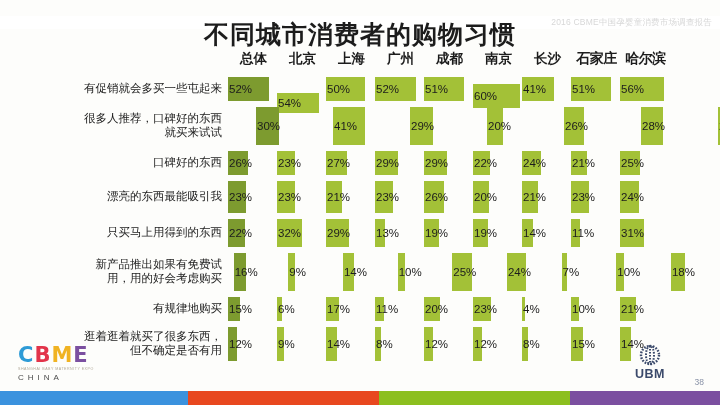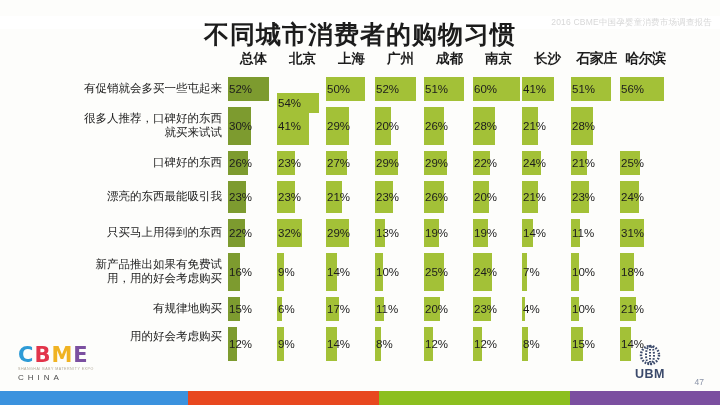--- a/index.html
+++ b/index.html
@@ -186,21 +186,21 @@
             <div class="bar-val">52%</div>
           </div>
         </div>
         <div class="col-cell">
           <div class="bar-wrap" style="height: 24px; margin-top: 3px;">
             <div class="bar" style="width: 39.78px; background: rgb(163, 193, 55);"></div>
             <div class="bar-val">51%</div>
           </div>
         </div>
         <div class="col-cell">
-          <div class="bar-wrap" style="height: 24px; margin-top: 3px;">
+          <div class="bar-wrap" style="height: 24px; margin-top: 10px;">
             <div class="bar" style="width: 46.8px; background: rgb(163, 193, 55);"></div>
             <div class="bar-val">60%</div>
           </div>
         </div>
         <div class="col-cell">
           <div class="bar-wrap" style="height: 24px; margin-top: 3px;">
             <div class="bar" style="width: 31.98px; background: rgb(163, 193, 55);"></div>
             <div class="bar-val">41%</div>
           </div>
         </div>
@@ -210,21 +210,21 @@
             <div class="bar-val">51%</div>
           </div>
         </div>
         <div class="col-cell">
           <div class="bar-wrap" style="height: 24px; margin-top: 3px;">
             <div class="bar" style="width: 43.68px; background: rgb(163, 193, 55);"></div>
             <div class="bar-val">56%</div>
           </div>
         </div>
       </div>
-      <div class="data-row" style="height: 44px;">
+      <div class="data-row" style="height: 44px; gap: 28px;">
         <div class="label-cell" style="padding-top: 7px;">
           <div>很多人推荐，口碑好的东西</div>
           <div>就买来试试</div>
         </div>
         <div class="col-cell">
           <div class="bar-wrap" style="height: 38px; margin-top: 3px;">
             <div class="bar total" style="width: 23.4px; background: rgb(125, 155, 47);"></div>
             <div class="bar-val">30%</div>
           </div>
         </div>
@@ -441,21 +441,21 @@
             <div class="bar-val">11%</div>
           </div>
         </div>
         <div class="col-cell">
           <div class="bar-wrap" style="height: 28px; margin-top: 3px;">
             <div class="bar" style="width: 24.18px; background: rgb(163, 193, 55);"></div>
             <div class="bar-val">31%</div>
           </div>
         </div>
       </div>
-      <div class="data-row" style="height: 44px;">
+      <div class="data-row" style="height: 44px; justify-content: space-between;">
         <div class="label-cell" style="padding-top: 7px;">
           <div>新产品推出如果有免费试</div>
           <div>用，用的好会考虑购买</div>
         </div>
         <div class="col-cell">
           <div class="bar-wrap" style="height: 38px; margin-top: 3px;">
             <div class="bar total" style="width: 12.48px; background: rgb(125, 155, 47);"></div>
             <div class="bar-val">16%</div>
           </div>
         </div>
@@ -562,21 +562,22 @@
         </div>
         <div class="col-cell">
           <div class="bar-wrap" style="height: 24px; margin-top: 3px;">
             <div class="bar" style="width: 16.38px; background: rgb(163, 193, 55);"></div>
             <div class="bar-val">21%</div>
           </div>
         </div>
       </div>
       <div class="data-row" style="height: 40px;">
         <div class="label-cell" style="padding-top: 5px;">
-          <div>用的好会考虑购买</div>
+          <div>逛着逛着就买了很多东西，</div>
+          <div>但不确定是否有用</div>
         </div>
         <div class="col-cell">
           <div class="bar-wrap" style="height: 34px; margin-top: 3px;">
             <div class="bar total" style="width: 9.36px; background: rgb(125, 155, 47);"></div>
             <div class="bar-val">12%</div>
           </div>
         </div>
         <div class="col-cell">
           <div class="bar-wrap" style="height: 34px; margin-top: 3px;">
             <div class="bar" style="width: 7.02px; background: rgb(163, 193, 55);"></div>
@@ -643,20 +644,20 @@
 <div id="ubm-logo">
   <div id="ubm-globe">
     <svg viewBox="0 0 22 22" width="22" height="22">
       <ellipse cx="11" cy="11" rx="9" ry="9" fill="none" stroke="#3b4a6b" stroke-width="2.4" stroke-dasharray="1.6 1.4"></ellipse>
       <ellipse cx="11" cy="11" rx="4" ry="9" fill="none" stroke="#3b4a6b" stroke-width="2" stroke-dasharray="1.6 1.4"></ellipse>
       <line x1="11" y1="2" x2="11" y2="20" stroke="#3b4a6b" stroke-width="2" stroke-dasharray="1.6 1.4"></line>
     </svg>
   </div>
   <div id="ubm-text">UBM</div>
 </div>
-<div id="page-num">47</div>
+<div id="page-num">38</div>
 
 <div id="bottom-band">
     <div class="seg" style="background: rgb(59, 146, 222); width: 26.1745%;"></div>
     <div class="seg" style="background: rgb(232, 72, 31); width: 26.5101%;"></div>
     <div class="seg" style="background: rgb(140, 191, 31); width: 26.5101%;"></div>
     <div class="seg" style="background: rgb(123, 79, 160); width: 20.8054%;"></div>
   </div>
 
 </body></html>

